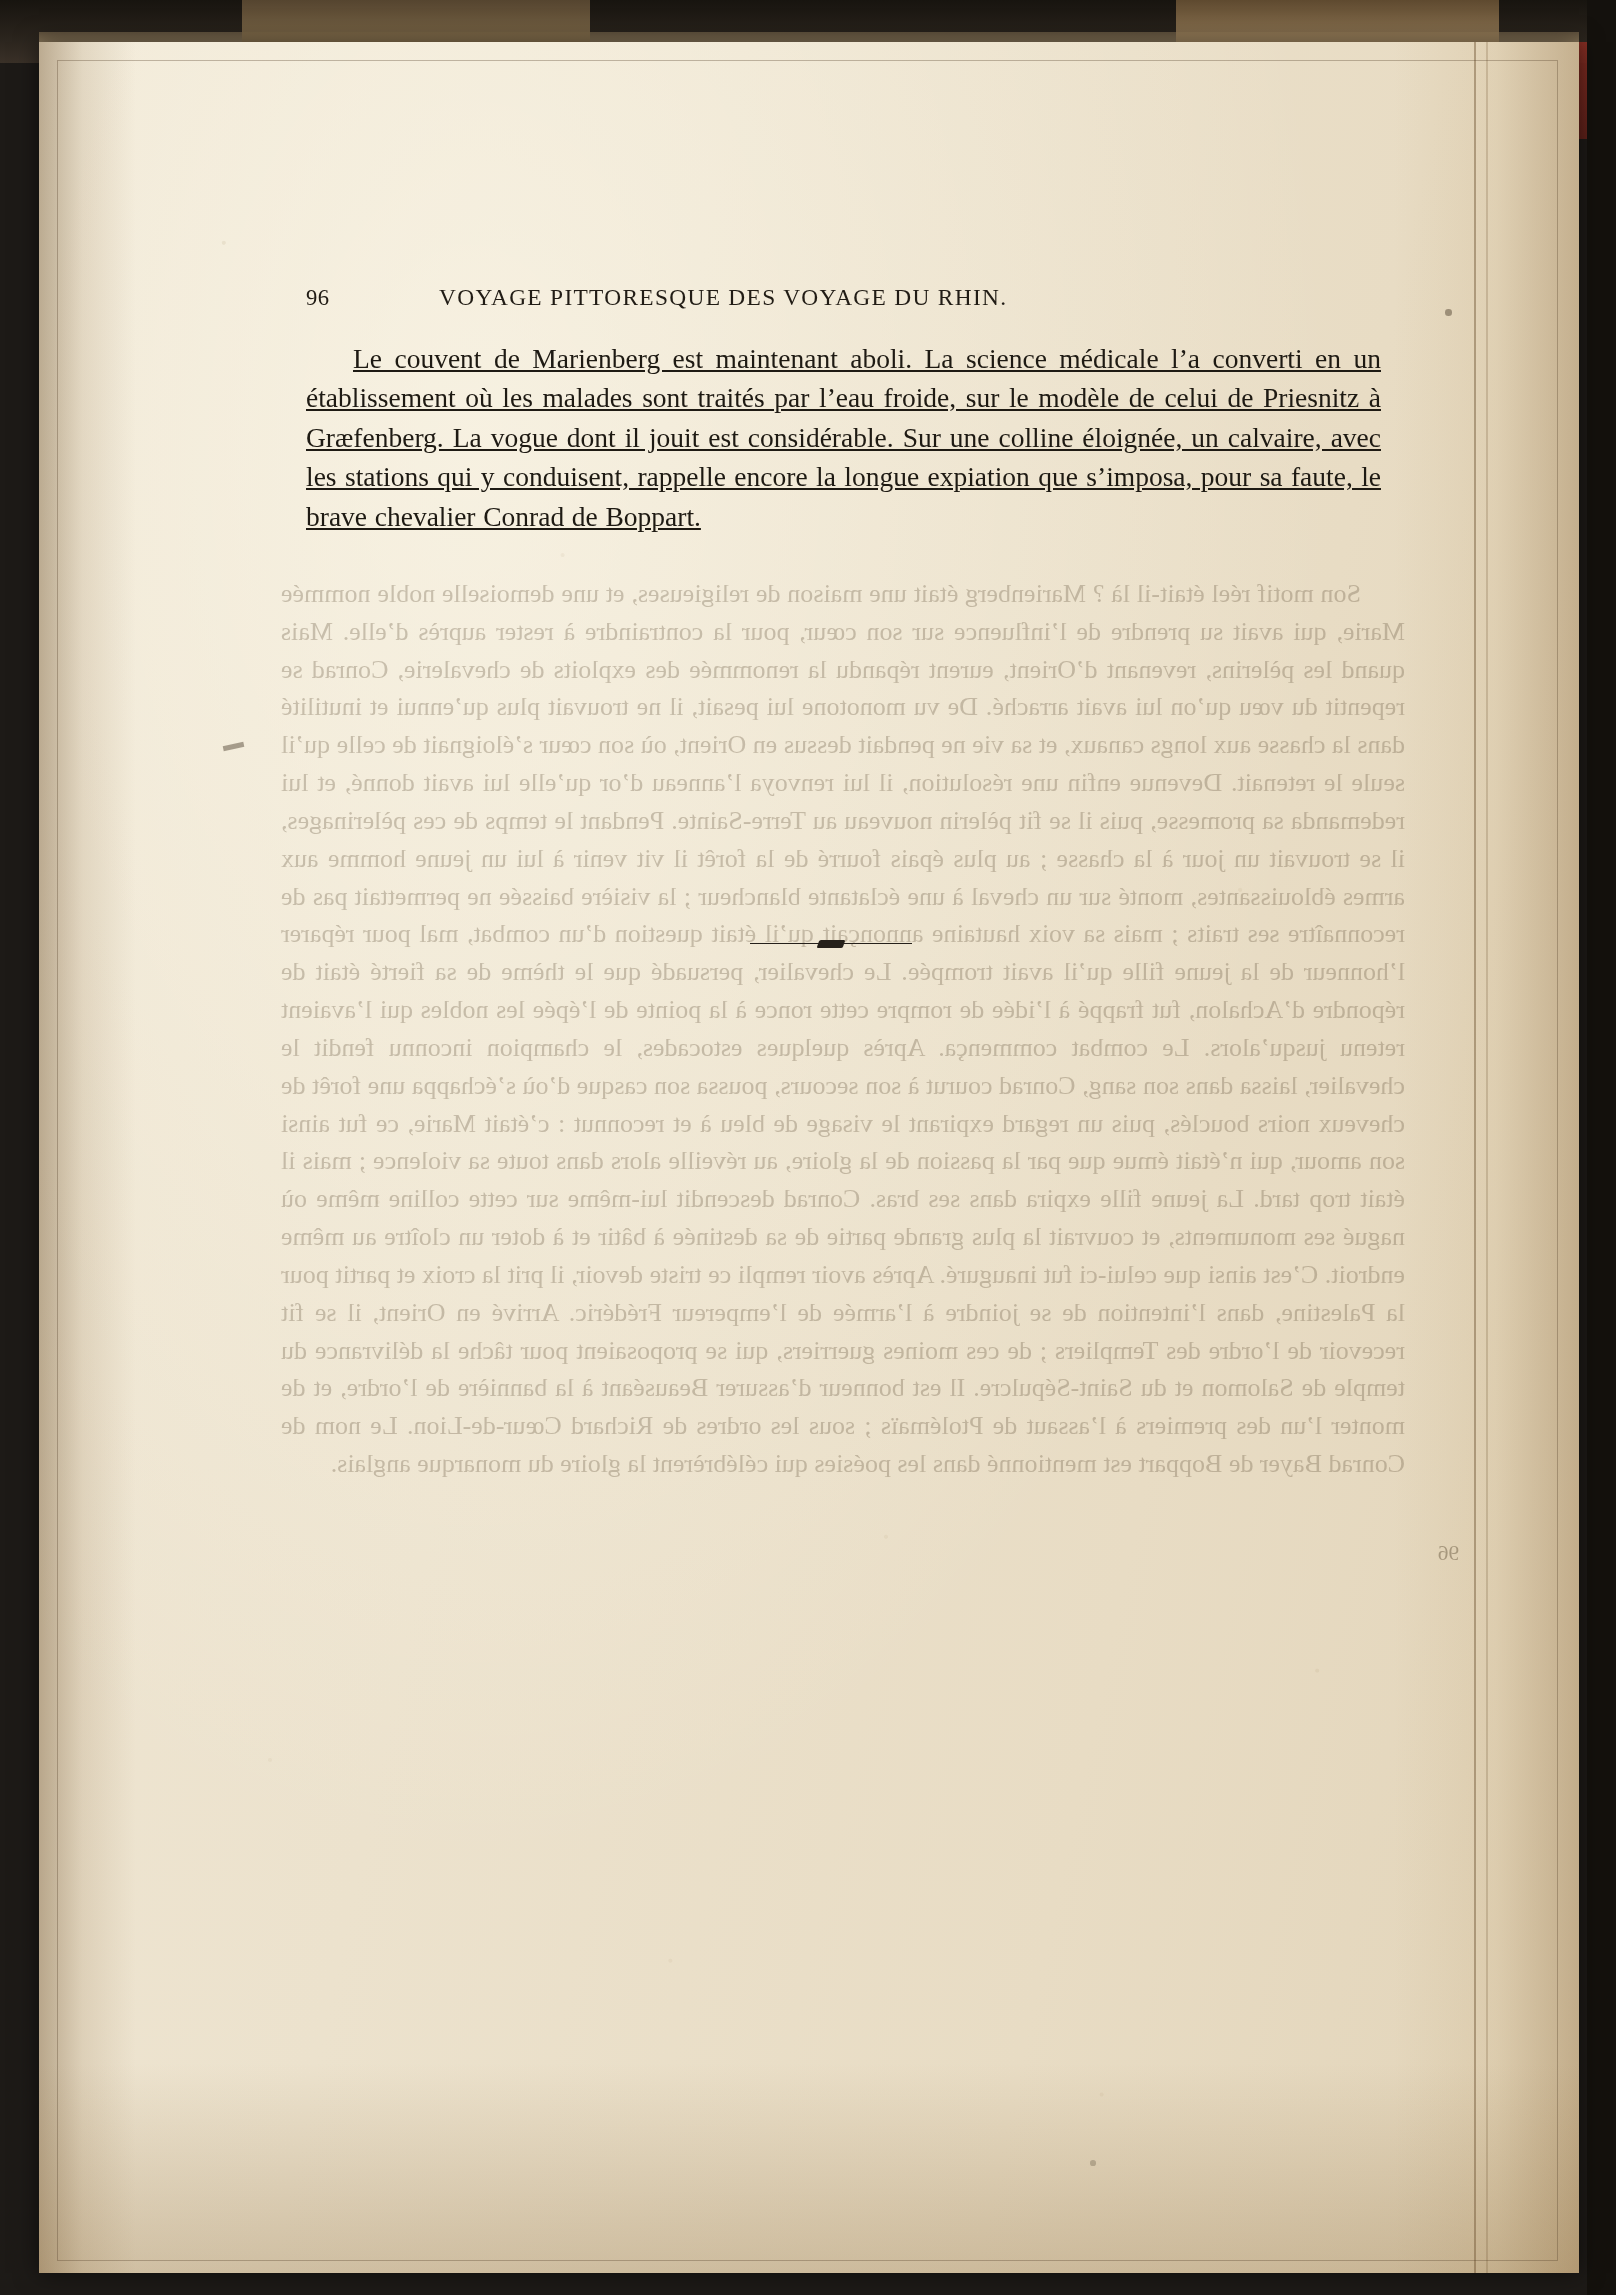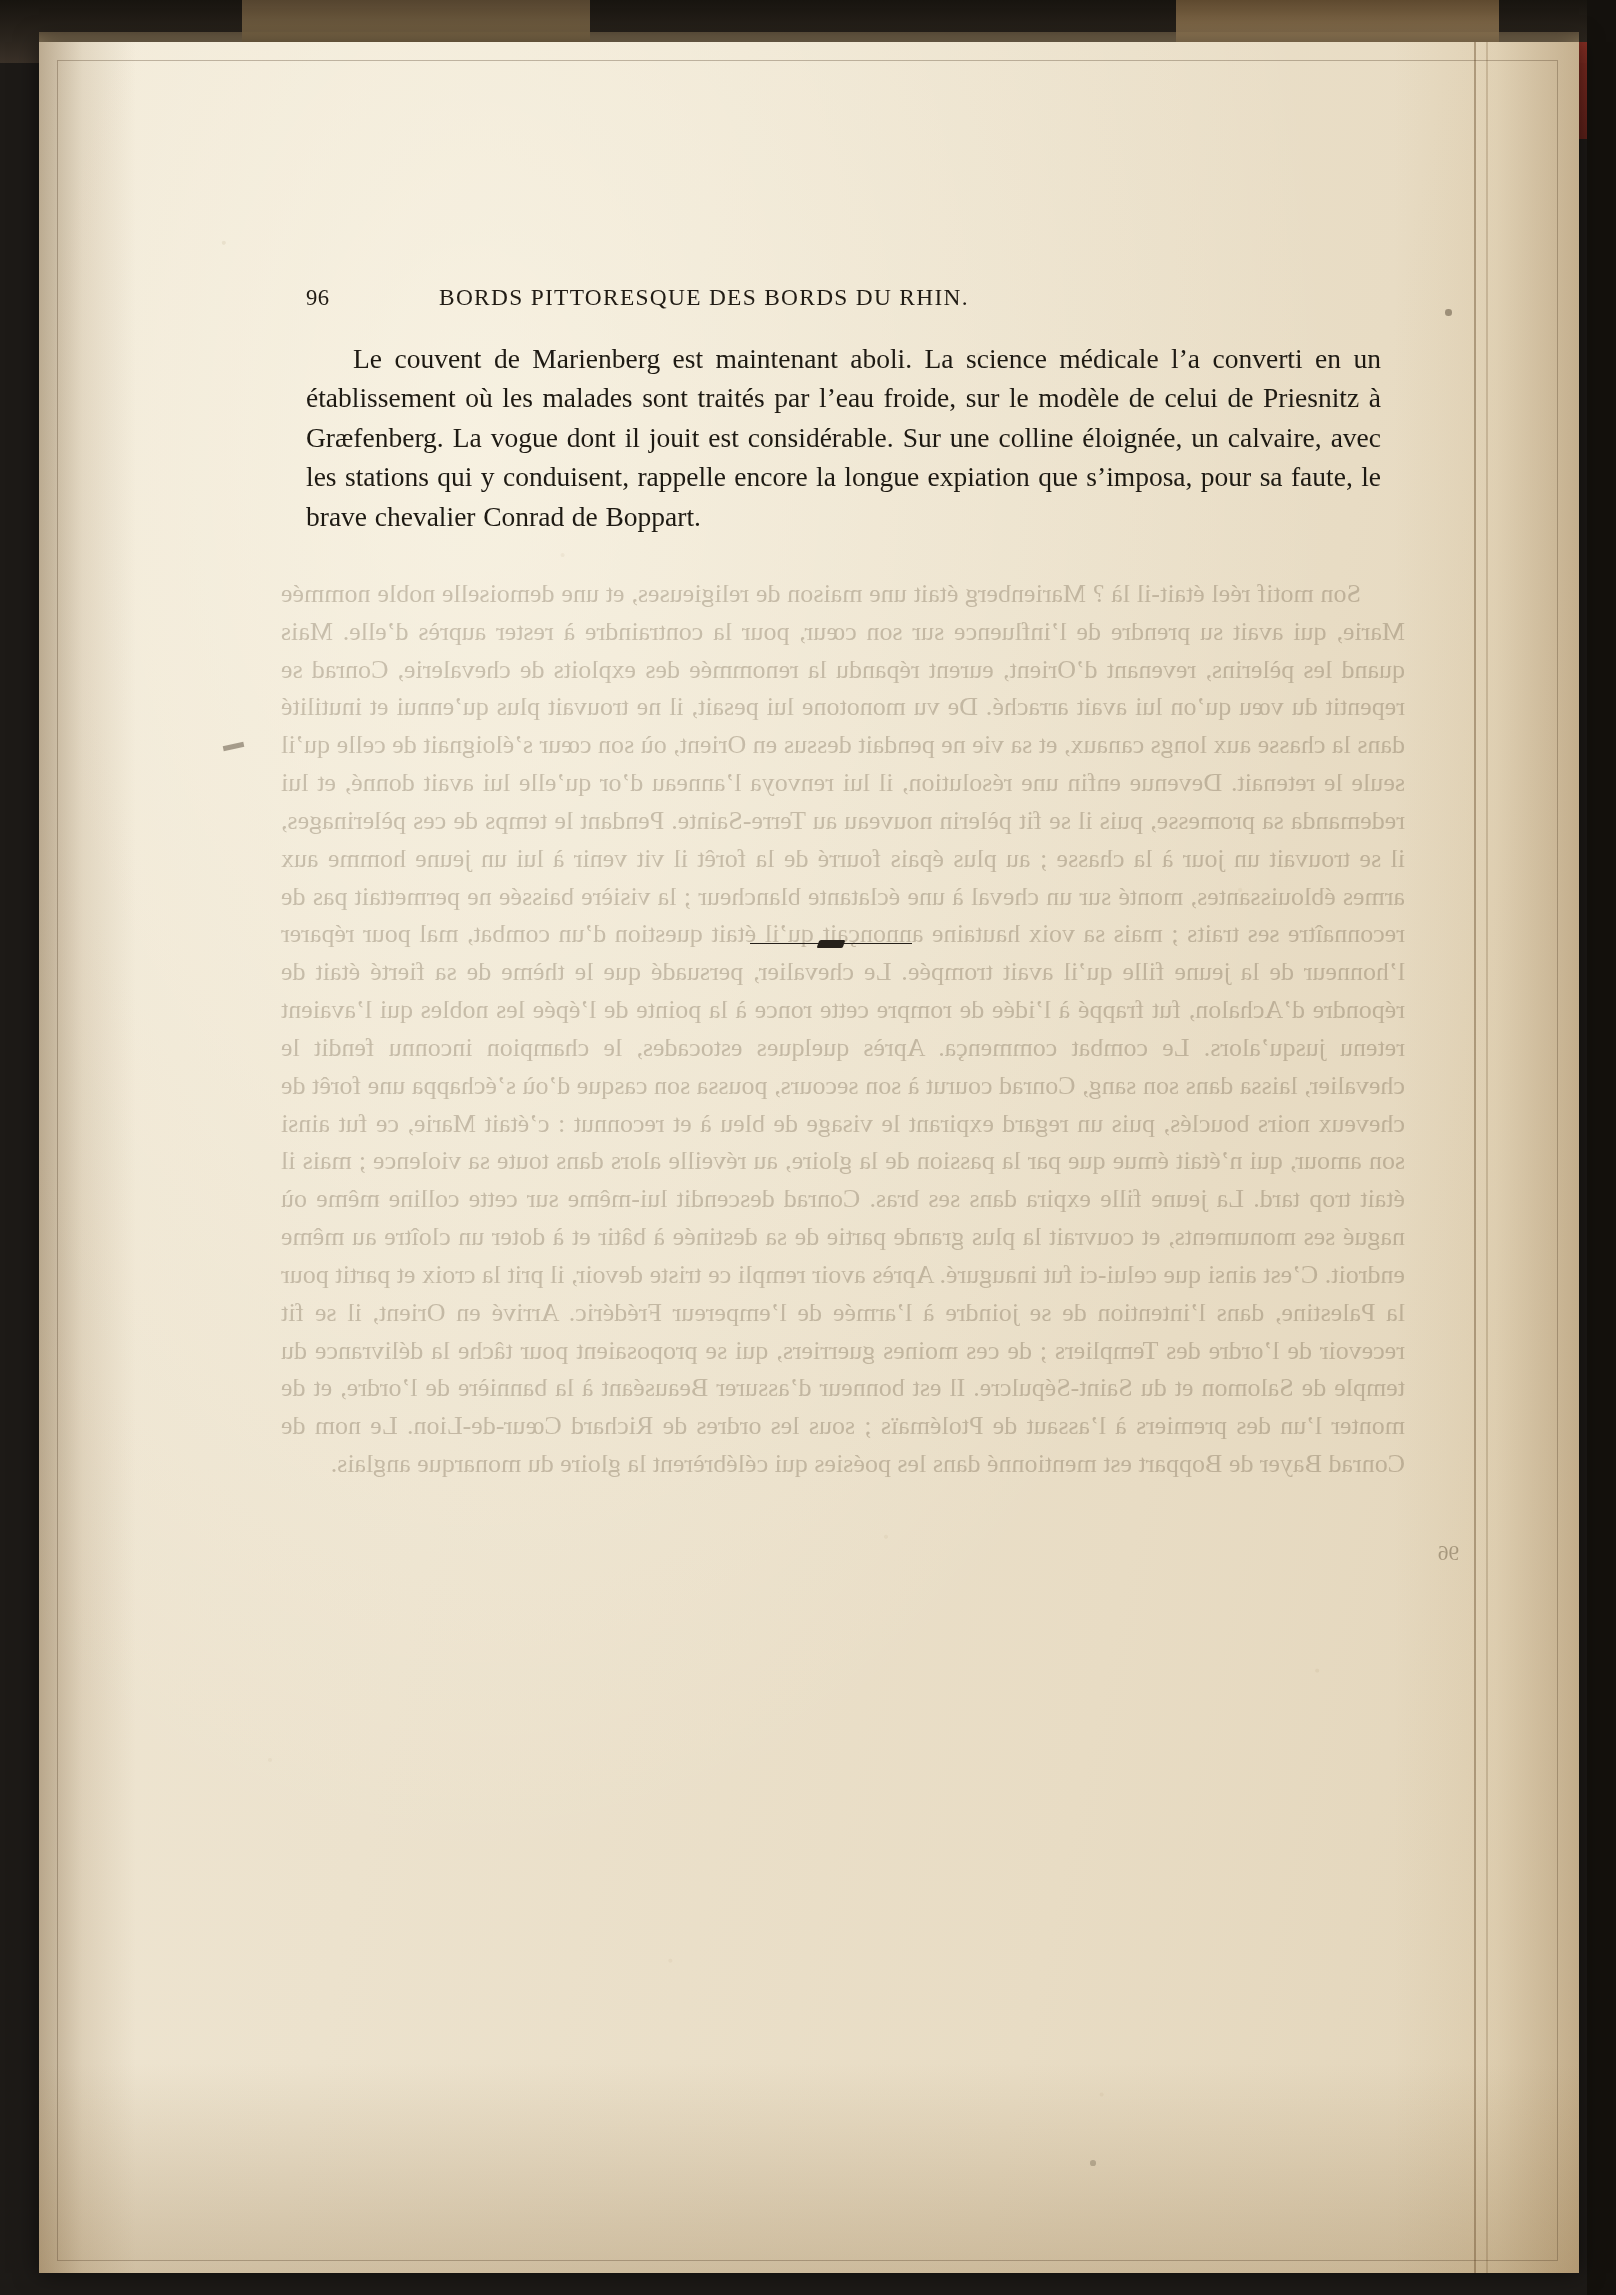--- a/index.html
+++ b/index.html
@@ -140,20 +140,21 @@
     letter-spacing: 1.3px;
   }
 
   .body-par {
     font-size: 27.5px;
     line-height: 1.44;
     text-align: justify;
     text-indent: 47px;
     color: #1e1a13;
     word-spacing: 0.8px;
+    text-decoration: underline;
   }
 
   
   .bleed {
     position: absolute;
     left: 242px;
     top: 533px;
     width: 1124px;
     color: rgba(96,80,56,0.30);
     font-size: 26px;
@@ -266,21 +267,21 @@
     <div class="pagenum-bleed">96</div>
 
     <div class="ornament">
       <div class="rule"></div>
       <div class="lozenge"></div>
     </div>
 
     <div class="textblock">
       <div class="running-head">
         <span class="folio">96</span>
-        <span class="head-title">BORDS PITTORESQUE DES BORDS DU RHIN.</span>
+        <span class="head-title">VOYAGE PITTORESQUE DES VOYAGE DU RHIN.</span>
       </div>
       <p class="body-par">Le couvent de Marienberg est maintenant aboli. La science médicale l’a converti en un établissement où les malades sont traités par l’eau froide, sur le modèle de celui de Priesnitz à Græfenberg. La vogue dont il jouit est considérable. Sur une colline éloignée, un calvaire, avec les stations qui y conduisent, rappelle encore la longue expiation que s’imposa, pour sa faute, le brave chevalier Conrad de Boppart.</p>
     </div>
 
     <div class="mark" style="left:184px; top:702px; width:21px; height:4.8px; transform:rotate(-12deg);"></div>
     <div class="mark" style="left:1406px; top:267px; width:6.5px; height:6.5px; border-radius:50%;"></div>
     <div class="mark" style="left:1051px; top:2118px; width:5.7px; height:5.7px; border-radius:50%; opacity:0.6;"></div>
   </div>
 
   <div class="outer-frame"></div>

